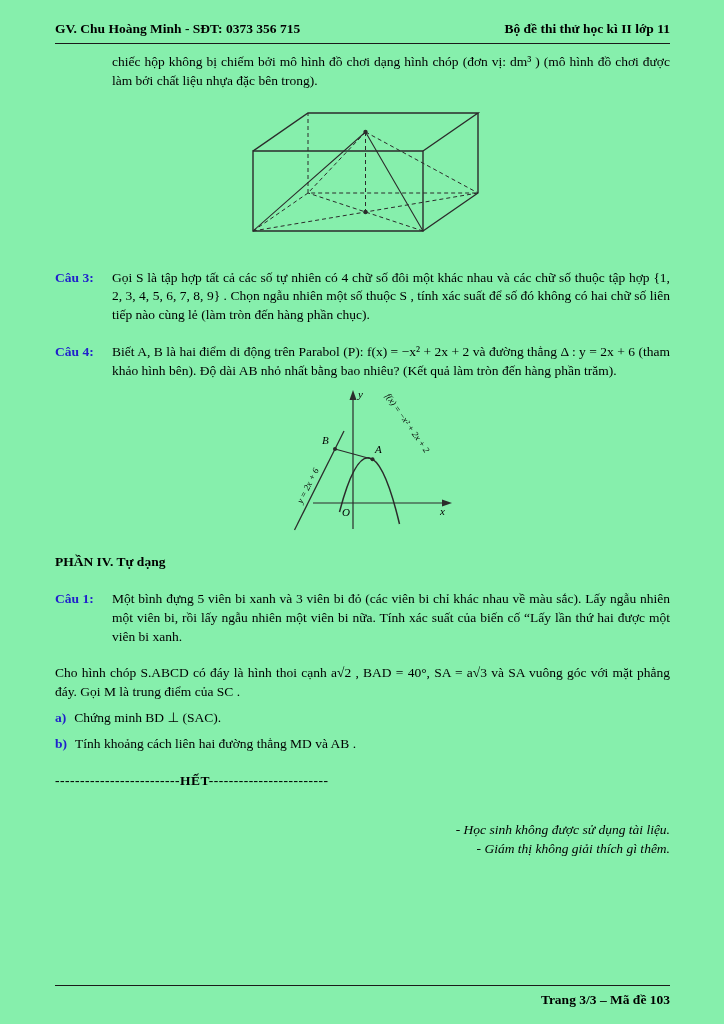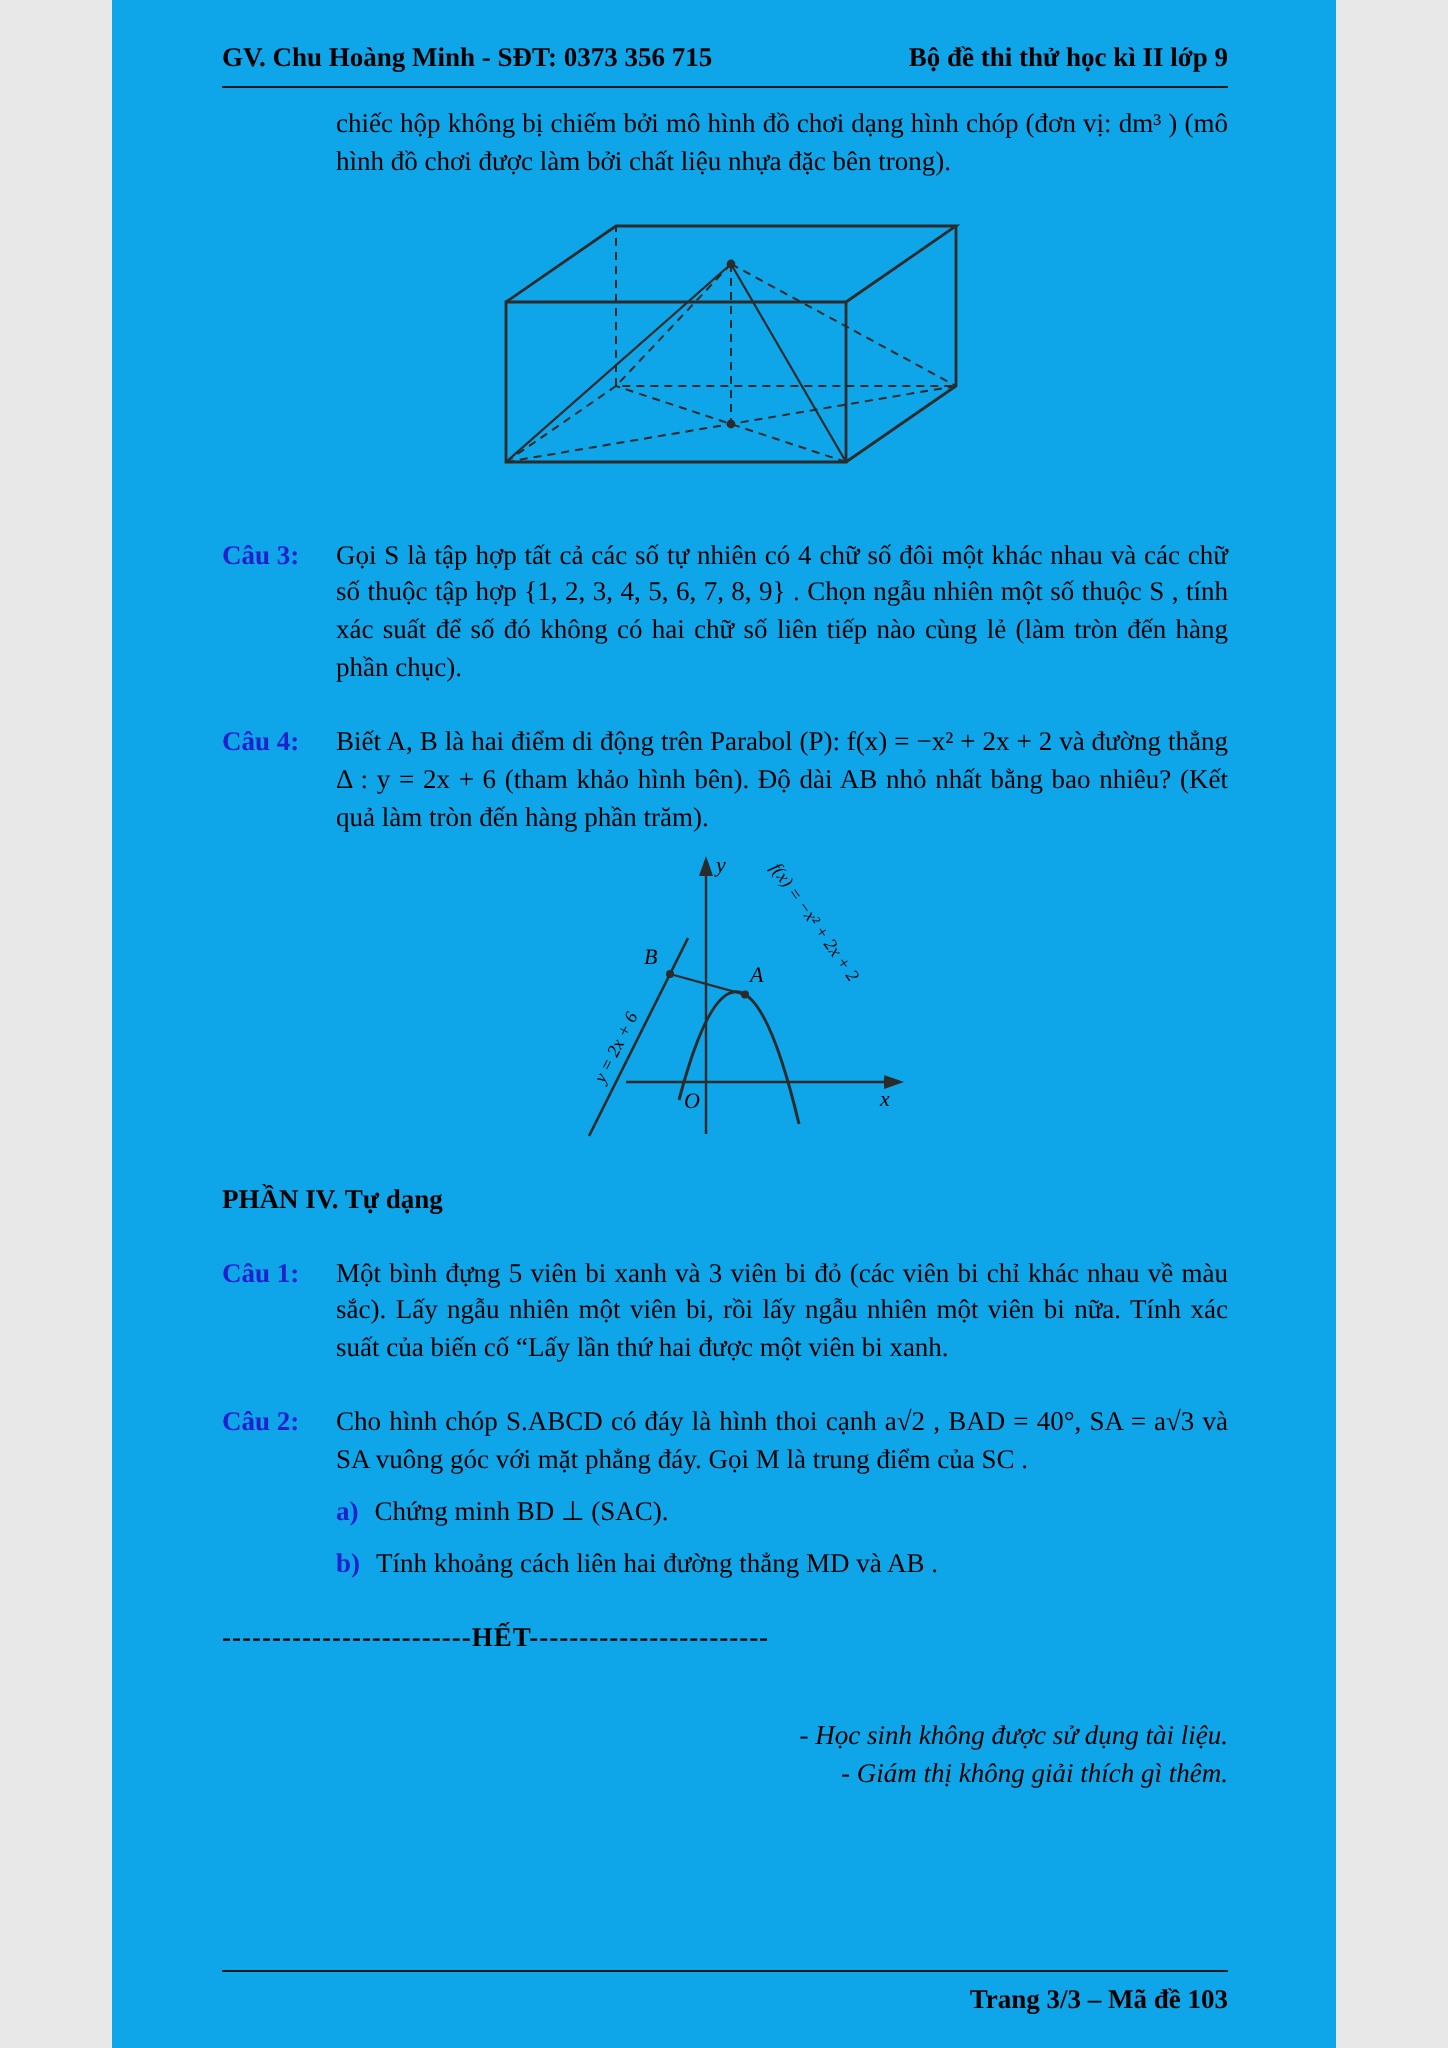--- a/index.html
+++ b/index.html
@@ -1,20 +1,20 @@
 <!DOCTYPE html>
 <html><head>
 <meta charset="utf-8">
 <style>
   html,body { margin:0; padding:0; background:#e8e8e8; }
   .page {
     position:relative;
-    width:612px; height:1024px;
+    width:724px; height:1024px;
     margin:0 auto;
-    background:#0ea5e9;
+    background:#86efac;
     font-family:"Liberation Serif", serif;
     font-size:13.5px;
     line-height:1.4;
     color:#000;
     overflow:hidden;
   }
   .header {
     display:flex; justify-content:space-between;
     padding:20px 54px 0 55px;
     font-weight:bold; font-size:13.5px;
@@ -39,21 +39,21 @@
   }
   svg text { font-family:"Liberation Serif", serif; }
 </style>
 </head>
 <body>
 
 <div class="page">
 
   <div class="header">
     <span>GV. Chu Hoàng Minh - SĐT: 0373 356 715</span>
-    <span>Bộ đề thi thử học kì II lớp 9</span>
+    <span>Bộ đề thi thử học kì II lớp 11</span>
   </div>
   <div class="header-rule"></div>
 
   <div class="content">
 
     <p class="intro">chiếc hộp không bị chiếm bởi mô hình đồ chơi dạng hình chóp (đơn vị: dm³ ) (mô hình đồ chơi được làm bởi chất liệu nhựa đặc bên trong).</p>
 
     <div class="figure">
       <svg width="300" height="152" viewBox="0 0 300 152">
 
@@ -119,21 +119,20 @@
     </div>
 
     <div class="part-heading">PHẦN IV. Tự dạng</div>
 
     <div class="q">
       <div class="q-label">Câu 1:</div>
       <div class="q-text">Một bình đựng 5 viên bi xanh và 3 viên bi đỏ (các viên bi chỉ khác nhau về màu sắc). Lấy ngẫu nhiên một viên bi, rồi lấy ngẫu nhiên một viên bi nữa. Tính xác suất của biến cố “Lấy lần thứ hai được một viên bi xanh.</div>
     </div>
 
     <div class="q">
-      <div class="q-label">Câu 2:</div>
       <div class="q-text">
         <span>Cho hình chóp S.ABCD có đáy là hình thoi cạnh a√2 , BAD = 40°, SA = a√3 và SA vuông góc với mặt phẳng đáy. Gọi M là trung điểm của SC .</span>
         <div class="subpart">
           <span class="sub-label">a)</span><span>Chứng minh BD ⊥ (SAC).</span>
         </div>
         <div class="subpart">
           <span class="sub-label">b)</span><span>Tính khoảng cách liên hai đường thẳng MD và AB .</span>
         </div>
       </div>
     </div>

